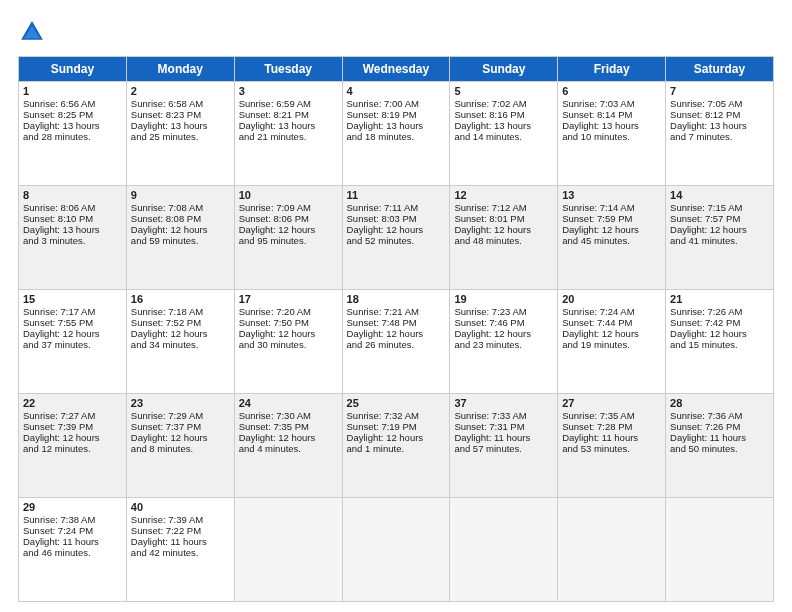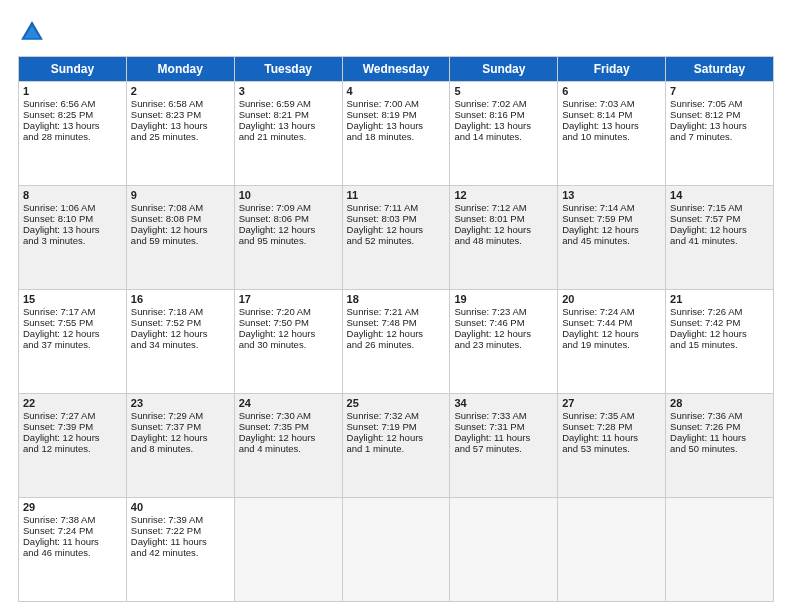--- a/index.html
+++ b/index.html
@@ -171,21 +171,21 @@
             <span class="day-num">7</span>
             <div>Sunrise: 7:05 AM</div>
             <div>Sunset: 8:12 PM</div>
             <div>Daylight: 13 hours</div>
             <div>and 7 minutes.</div>
           </td>
         </tr>
         <tr class="row-shaded">
           <td>
             <span class="day-num">8</span>
-            <div>Sunrise: 1:06 AM</div>
+            <div>Sunrise: 8:06 AM</div>
             <div>Sunset: 8:10 PM</div>
             <div>Daylight: 13 hours</div>
             <div>and 3 minutes.</div>
           </td>
           <td>
             <span class="day-num">9</span>
             <div>Sunrise: 7:08 AM</div>
             <div>Sunset: 8:08 PM</div>
             <div>Daylight: 12 hours</div>
             <div>and 59 minutes.</div>
@@ -300,21 +300,21 @@
             <div>and 4 minutes.</div>
           </td>
           <td>
             <span class="day-num">25</span>
             <div>Sunrise: 7:32 AM</div>
             <div>Sunset: 7:19 PM</div>
             <div>Daylight: 12 hours</div>
             <div>and 1 minute.</div>
           </td>
           <td>
-            <span class="day-num">34</span>
+            <span class="day-num">37</span>
             <div>Sunrise: 7:33 AM</div>
             <div>Sunset: 7:31 PM</div>
             <div>Daylight: 11 hours</div>
             <div>and 57 minutes.</div>
           </td>
           <td>
             <span class="day-num">27</span>
             <div>Sunrise: 7:35 AM</div>
             <div>Sunset: 7:28 PM</div>
             <div>Daylight: 11 hours</div>

